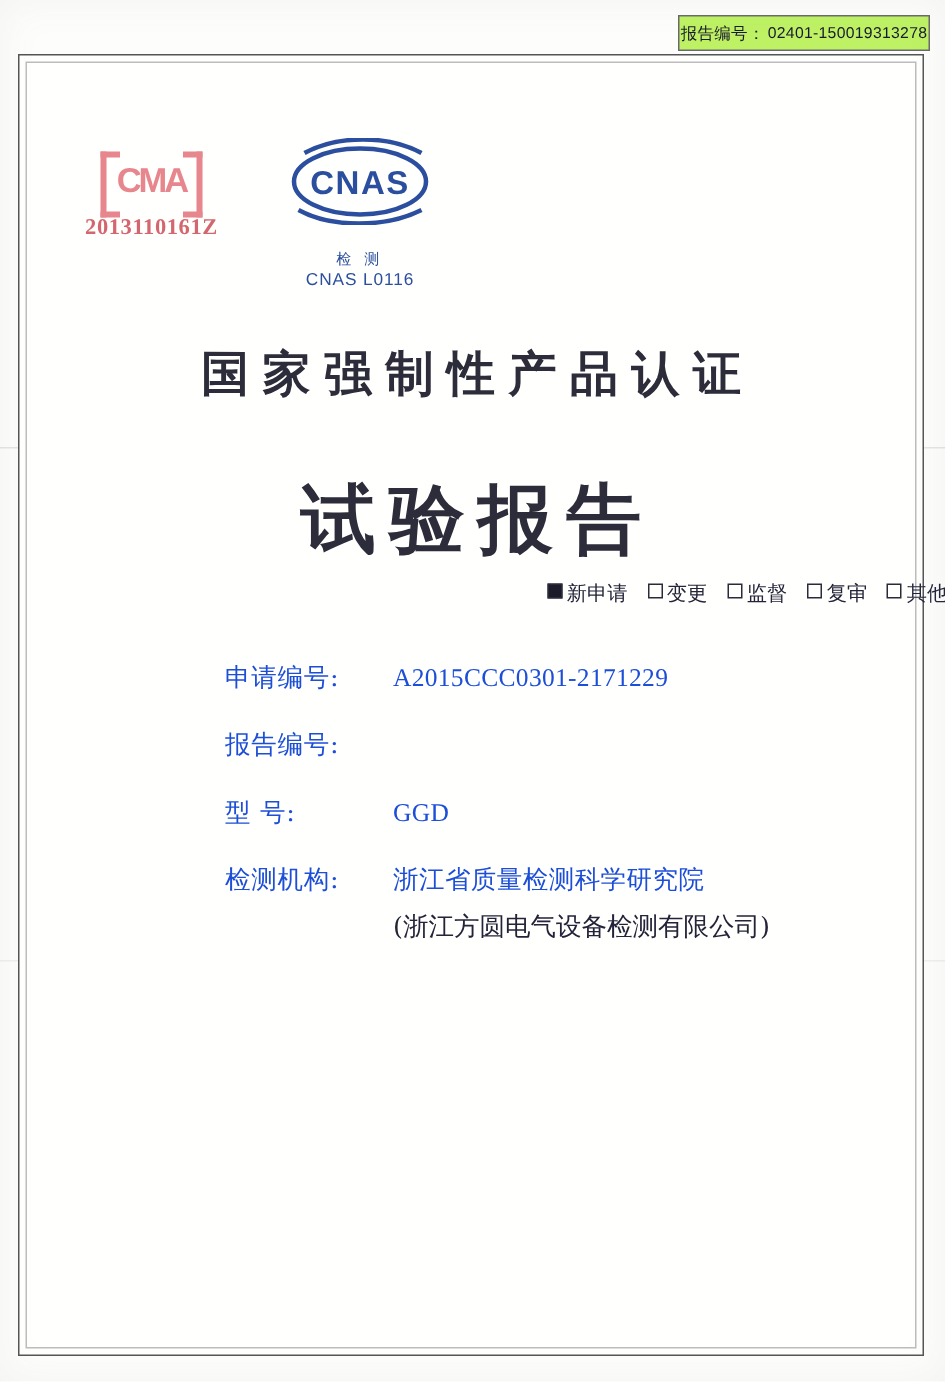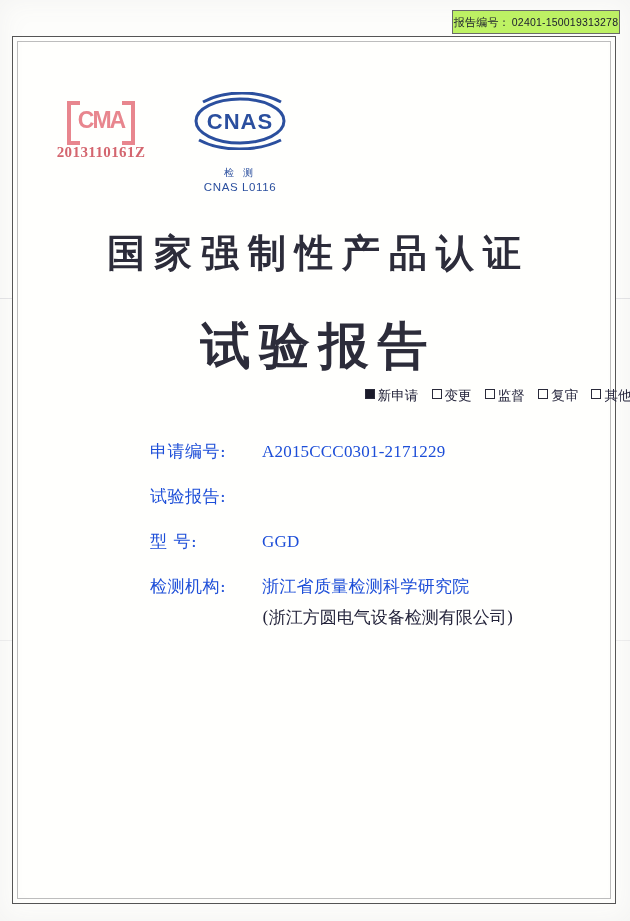--- a/index.html
+++ b/index.html
@@ -143,21 +143,21 @@
     position: absolute;
     width: 604px;
     left: 12px;
     text-align: center;
     color: #2c2c3a;
     font-family: "DejaVu Serif", serif;
     font-weight: bold;
   }
   .title1 {
     top: 228px;
-    font-size: 38px;
+    font-size: 32px;
     letter-spacing: 9px;
     text-indent: 9px;
     text-align: center;
   }
   .title2 {
     top: 313px;
     font-size: 50px;
     letter-spacing: 9px;
     text-indent: 9px;
   }
@@ -304,21 +304,21 @@
   </div>
 
   <div class="fields">
 
     <div class="field">
       <span class="flabel">申请编号:</span>
       <span class="fvalue latin">A2015CCC0301-2171229</span>
     </div>
 
     <div class="field">
-      <span class="flabel">试验报告:</span>
+      <span class="flabel">报告编号:</span>
     </div>
 
     <div class="field">
       <span class="flabel spaced">型  号:</span>
       <span class="fvalue latin">GGD</span>
     </div>
 
     <div class="field">
       <span class="flabel">检测机构:</span>
       <span class="fvalue">浙江省质量检测科学研究院</span>

